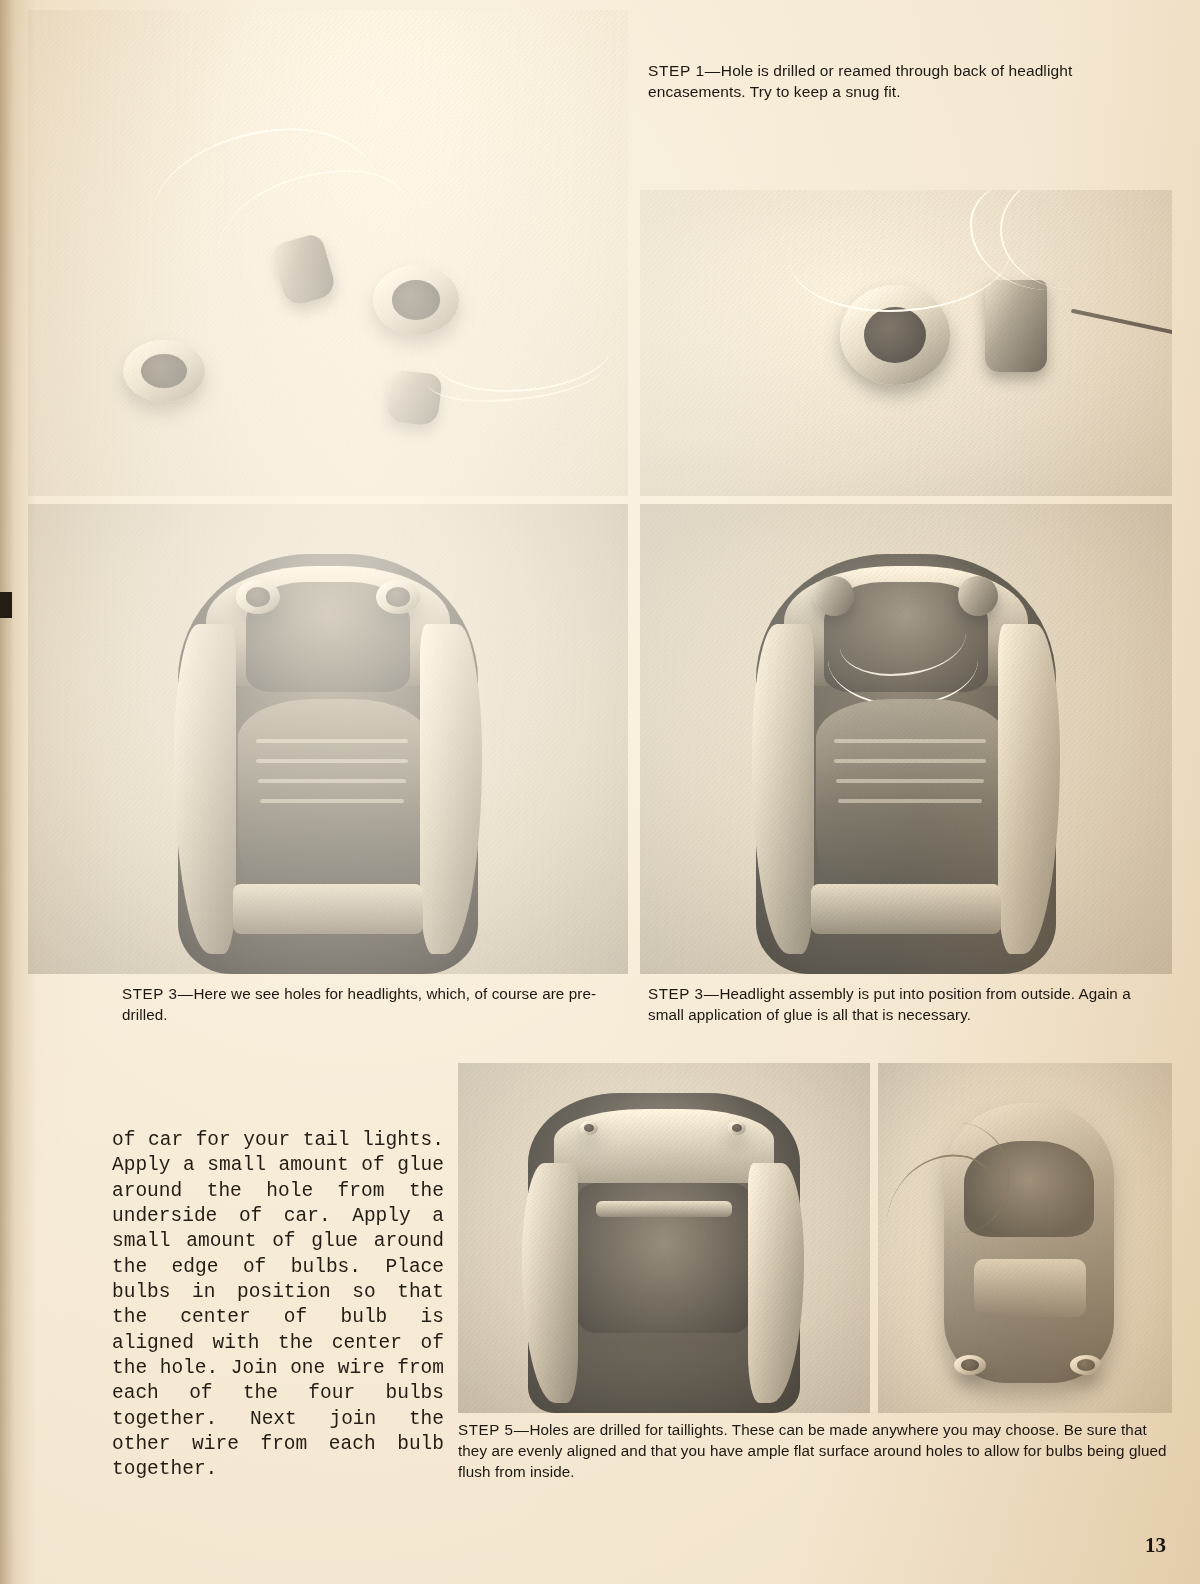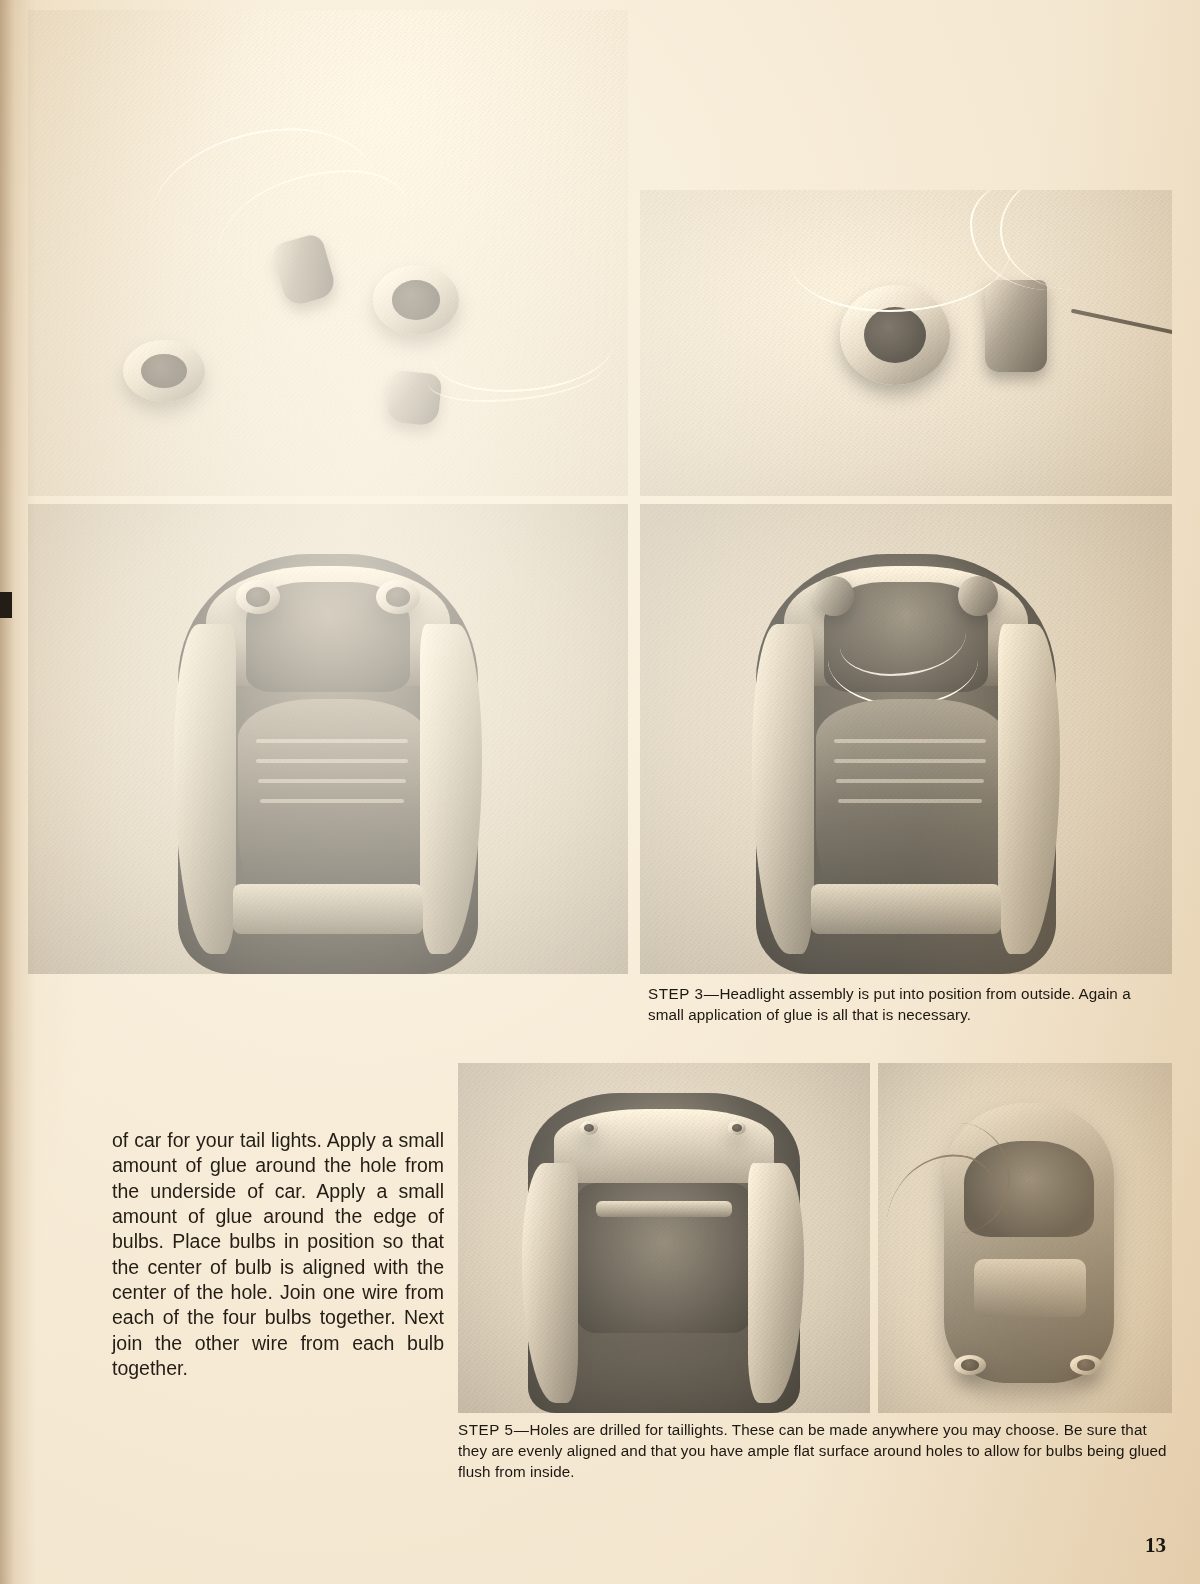--- a/index.html
+++ b/index.html
@@ -156,21 +156,21 @@
   #step4-text { left: 648px; top: 984px; width: 516px; font-size: 15.2px; }
   #step5-text { left: 458px; top: 1420px; width: 712px; font-size: 15.2px; }
 
   .body-col {
     position: absolute;
     z-index: 6;
     left: 112px;
     top: 1128px;
     width: 332px;
     color: #241d15;
-    font-family: Liberation Sans, sans-serif;
+    font-family: Liberation Mono, monospace;
     font-size: 19.5px;
     line-height: 1.30;
     text-align: justify;
   }
   .body-col p { margin: 0; }
   .body-col p + p { margin-top: 2px; text-indent: 20px; }
 
   .folio {
     position: absolute;
     right: 34px;
@@ -281,22 +281,28 @@
         <span class="hole"></span>
       </div>
     <div class="sh ring" style="left:192px; top:292px; width:32px; height:20px;">
         <span class="hole"></span>
       </div>
     <div class="sh" style="left:10px; top:90px; width:110px; height:120px; border-top:2px solid rgba(90,72,46,0.85); border-radius:60% 40% 0 0; transform:rotate(8deg);"></div>
     <div class="sh" style="left:30px; top:60px; width:100px; height:110px; border-right:2px solid rgba(90,72,46,0.7); border-radius:0 50% 50% 0;"></div>
     <div class="grain"></div>
   </div>
 
-
-
+  <div class="caption" id="step1-text">
+    <span class="lbl">STEP 1—</span><span>Hole is drilled or reamed through back of headlight encasements. Try to keep a snug fit.</span>
+  </div>
+
+
+  <div class="caption" id="step3-text">
+    <span class="lbl">STEP 3—</span><span>Here we see holes for headlights, which, of course are pre-drilled.</span>
+  </div>
 
   <div class="caption" id="step4-text">
     <span class="lbl">STEP 3—</span><span>Headlight assembly is put into position from outside. Again a small application of glue is all that is necessary.</span>
   </div>
 
   <div class="caption" id="step5-text">
     <span class="lbl">STEP 5—</span><span>Holes are drilled for taillights. These can be made anywhere you may choose. Be sure that they are evenly aligned and that you have ample flat surface around holes to allow for bulbs being glued flush from inside.</span>
   </div>
 
   <div class="body-col">

